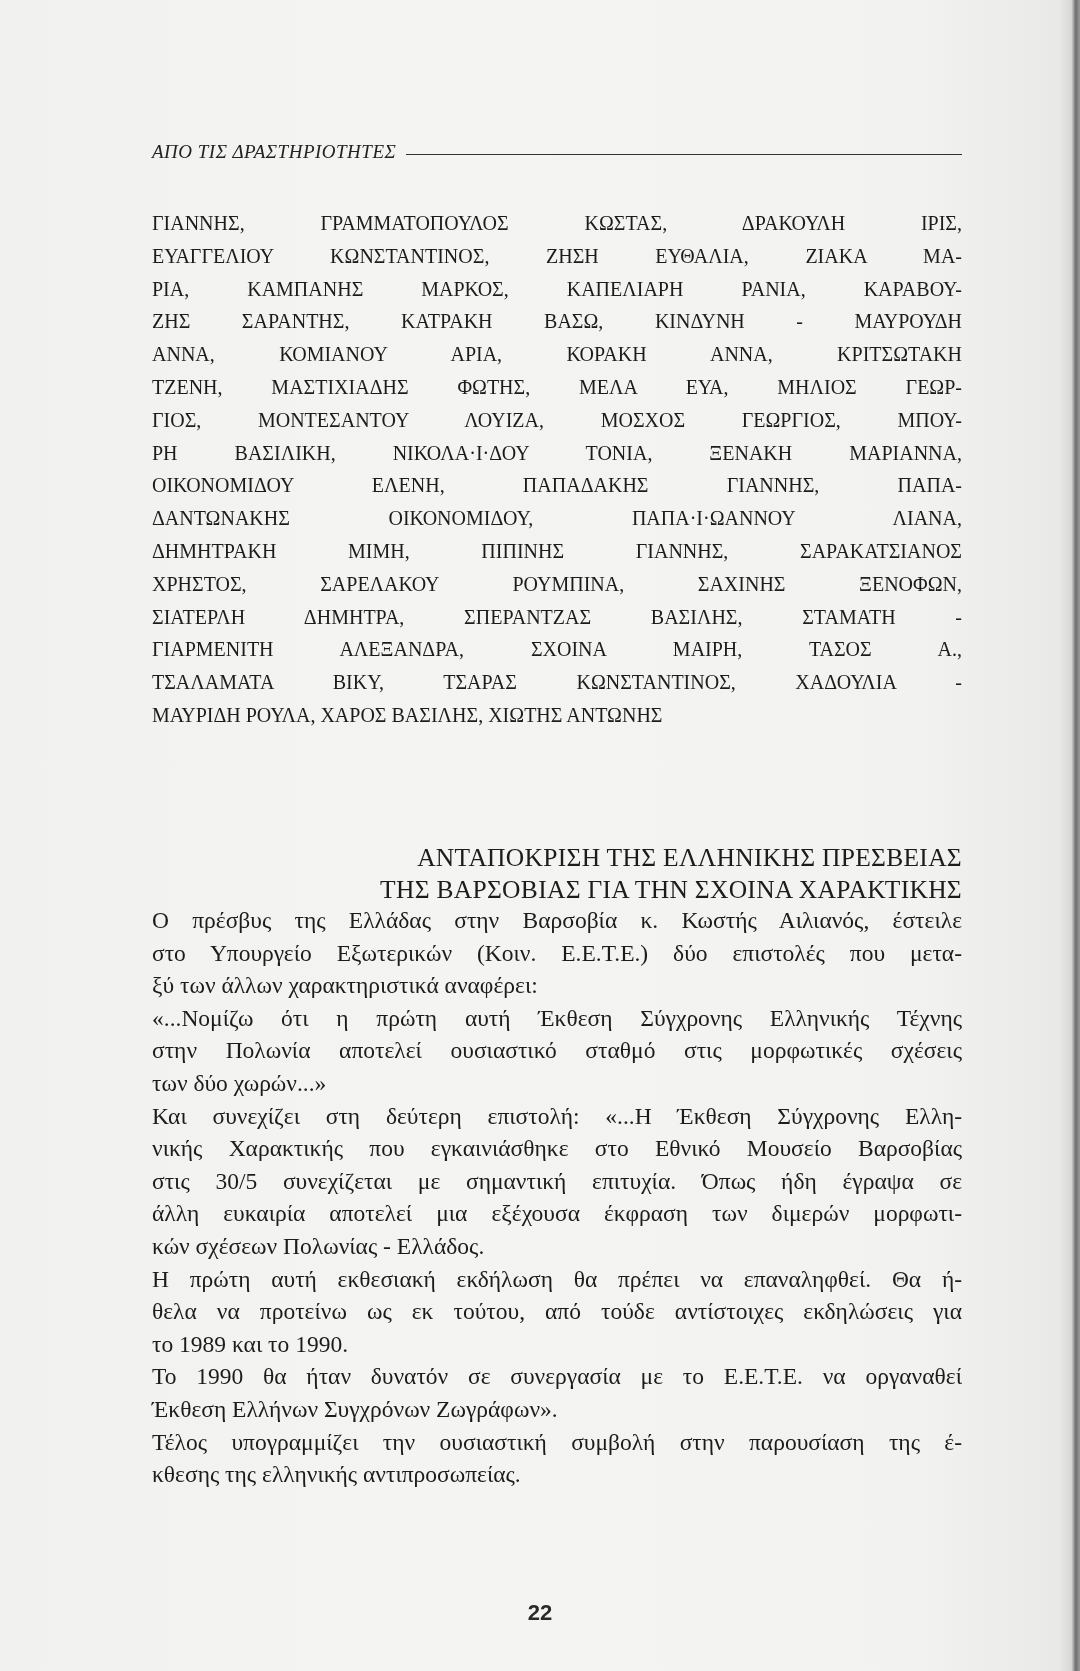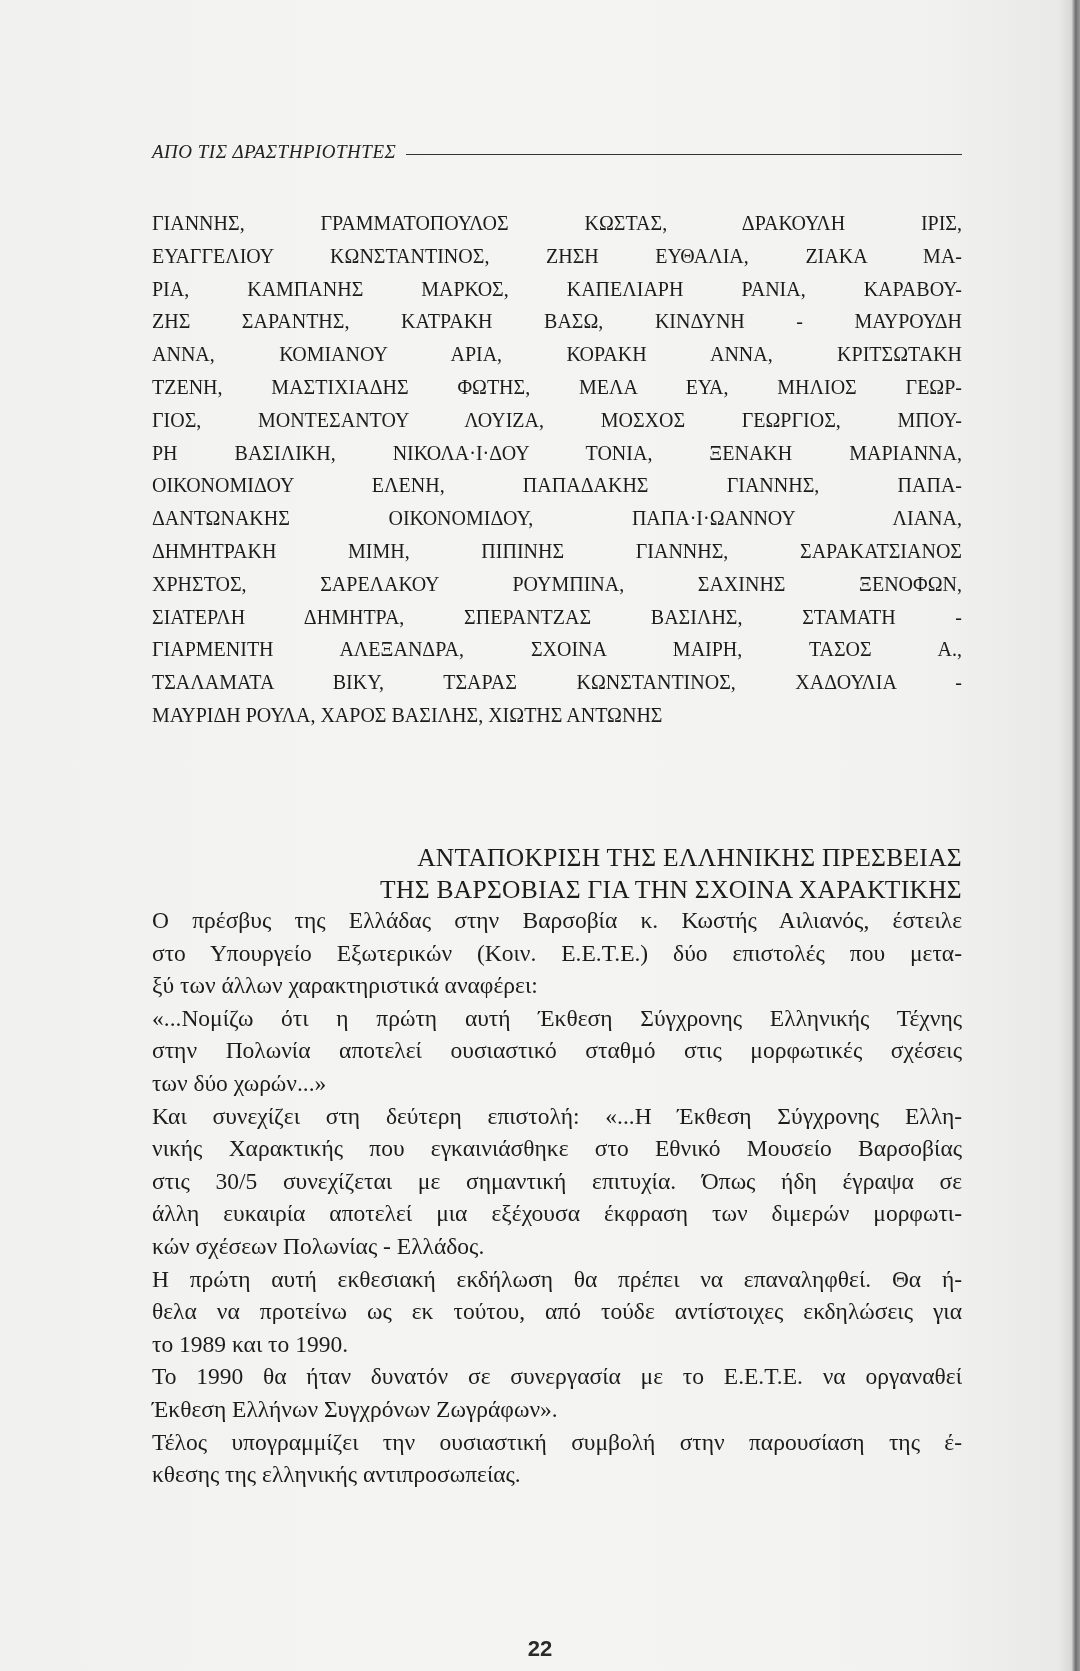--- a/index.html
+++ b/index.html
@@ -99,21 +99,20 @@
     .page-number {
       position: absolute;
       left: 0;
       width: 1080px;
       top: 1600px;
       text-align: center;
       font-family: "Liberation Sans", "DejaVu Sans", sans-serif;
       font-size: 22px;
       font-weight: bold;
       color: #2a2a2a;
-      margin-top: 36px;
     }
   </style>
 </head>
 <body>
 
 <div class="page">
 
   <div class="running-head">
     <span class="running-head-title">ΑΠΟ ΤΙΣ ΔΡΑΣΤΗΡΙΟΤΗΤΕΣ</span>
     <span class="running-head-rule"></span>

